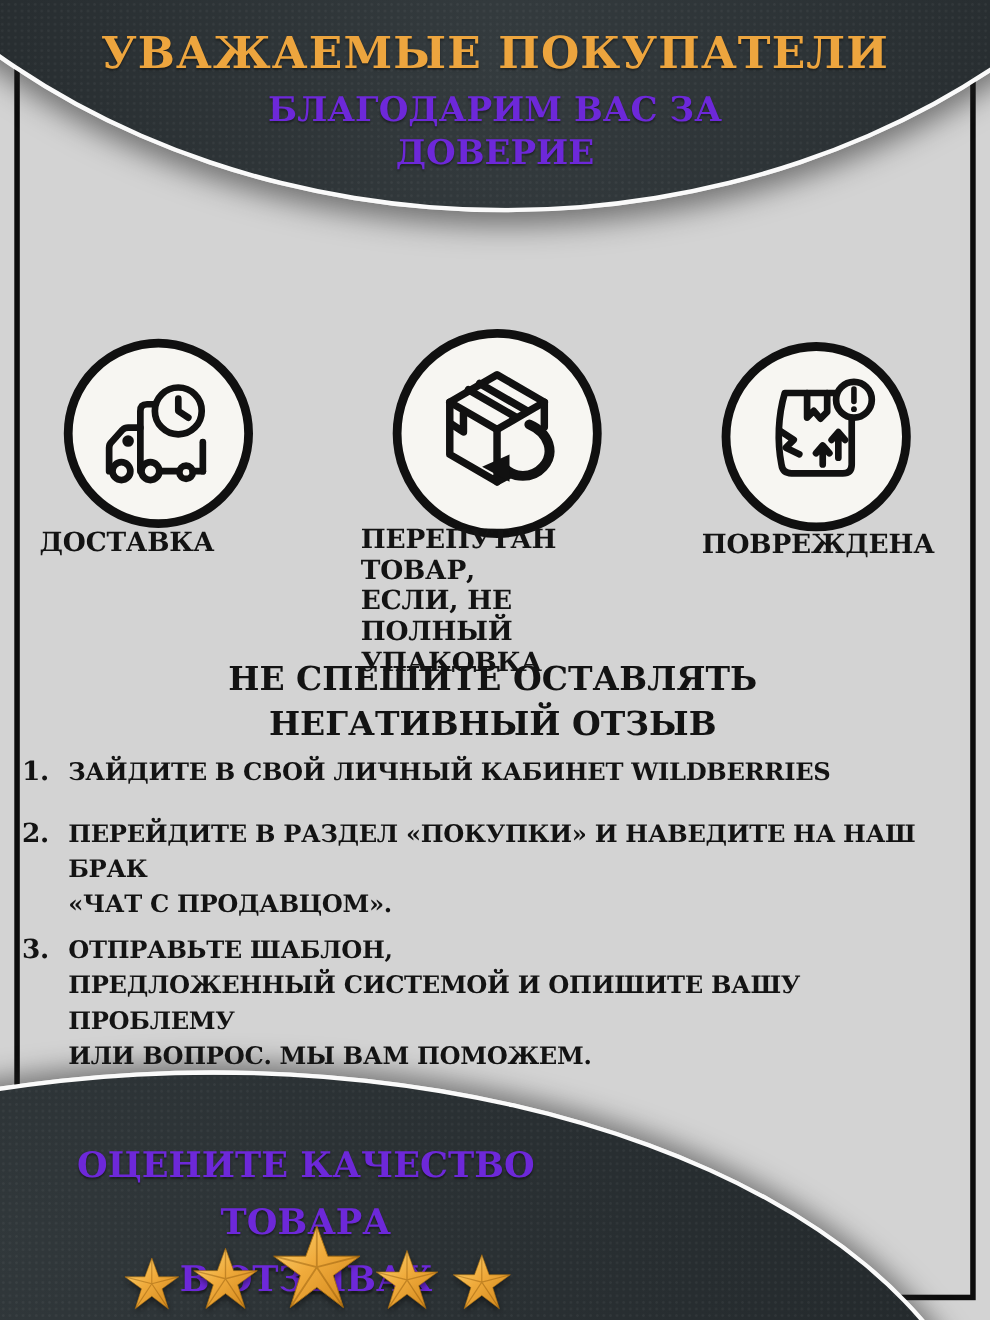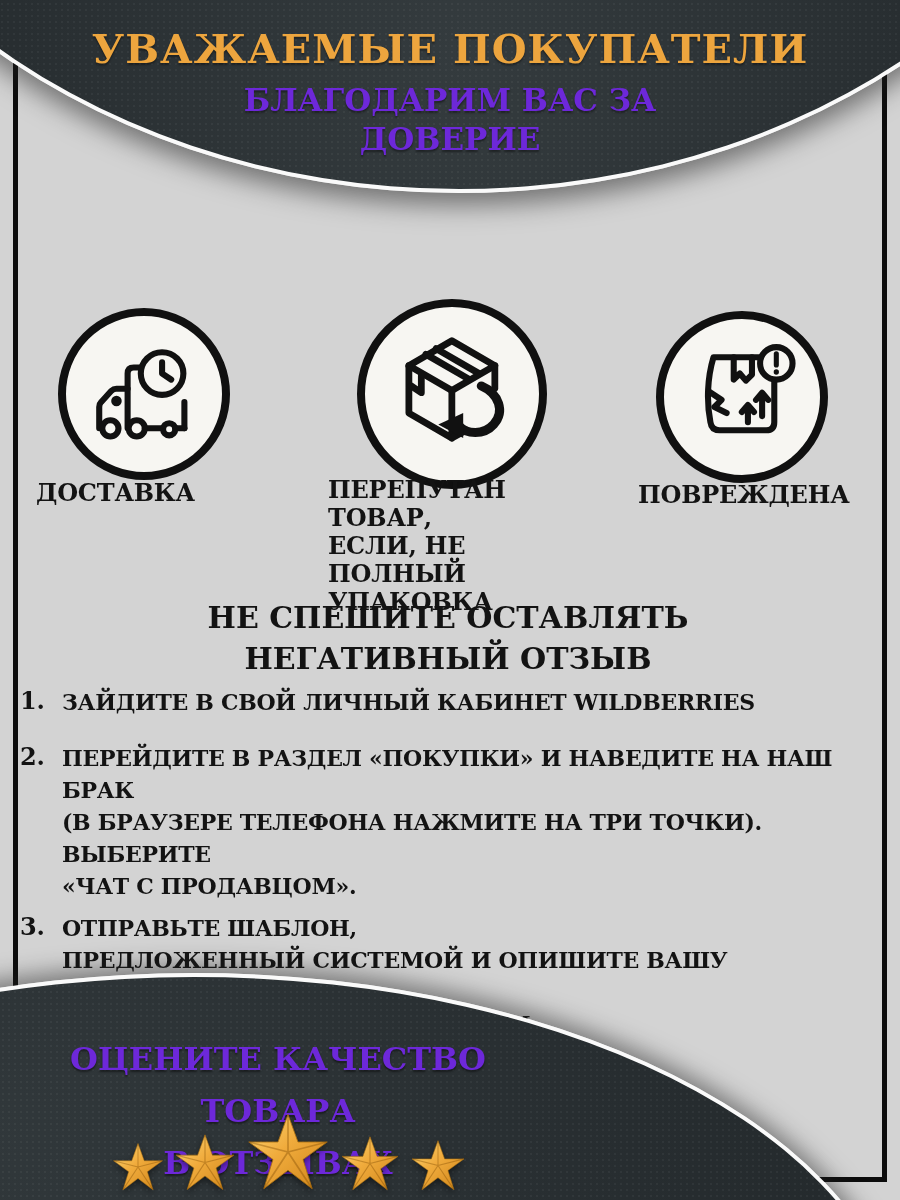--- a/index.html
+++ b/index.html
@@ -151,21 +151,20 @@
   </div>
 
   <div class="steps">
     <div class="step" id="step-1">
       <span class="step-number">1.</span>
       <div>ЗАЙДИТЕ В СВОЙ ЛИЧНЫЙ КАБИНЕТ  WILDBERRIES</div>
     </div>
     <div class="step" id="step-2">
       <span class="step-number">2.</span>
       <div>ПЕРЕЙДИТЕ В РАЗДЕЛ «ПОКУПКИ» И НАВЕДИТЕ НА НАШ БРАК</div>
-      <div>(В БРАУЗЕРЕ ТЕЛЕФОНА НАЖМИТЕ НА ТРИ ТОЧКИ). ВЫБЕРИТЕ</div>
       <div>«ЧАТ С ПРОДАВЦОМ».</div>
     </div>
     <div class="step" id="step-3">
       <span class="step-number">3.</span>
       <div>ОТПРАВЬТЕ ШАБЛОН,</div>
       <div>ПРЕДЛОЖЕННЫЙ СИСТЕМОЙ И ОПИШИТЕ ВАШУ ПРОБЛЕМУ</div>
       <div>ИЛИ ВОПРОС. МЫ ВАМ ПОМОЖЕМ.</div>
     </div>
   </div>
 

